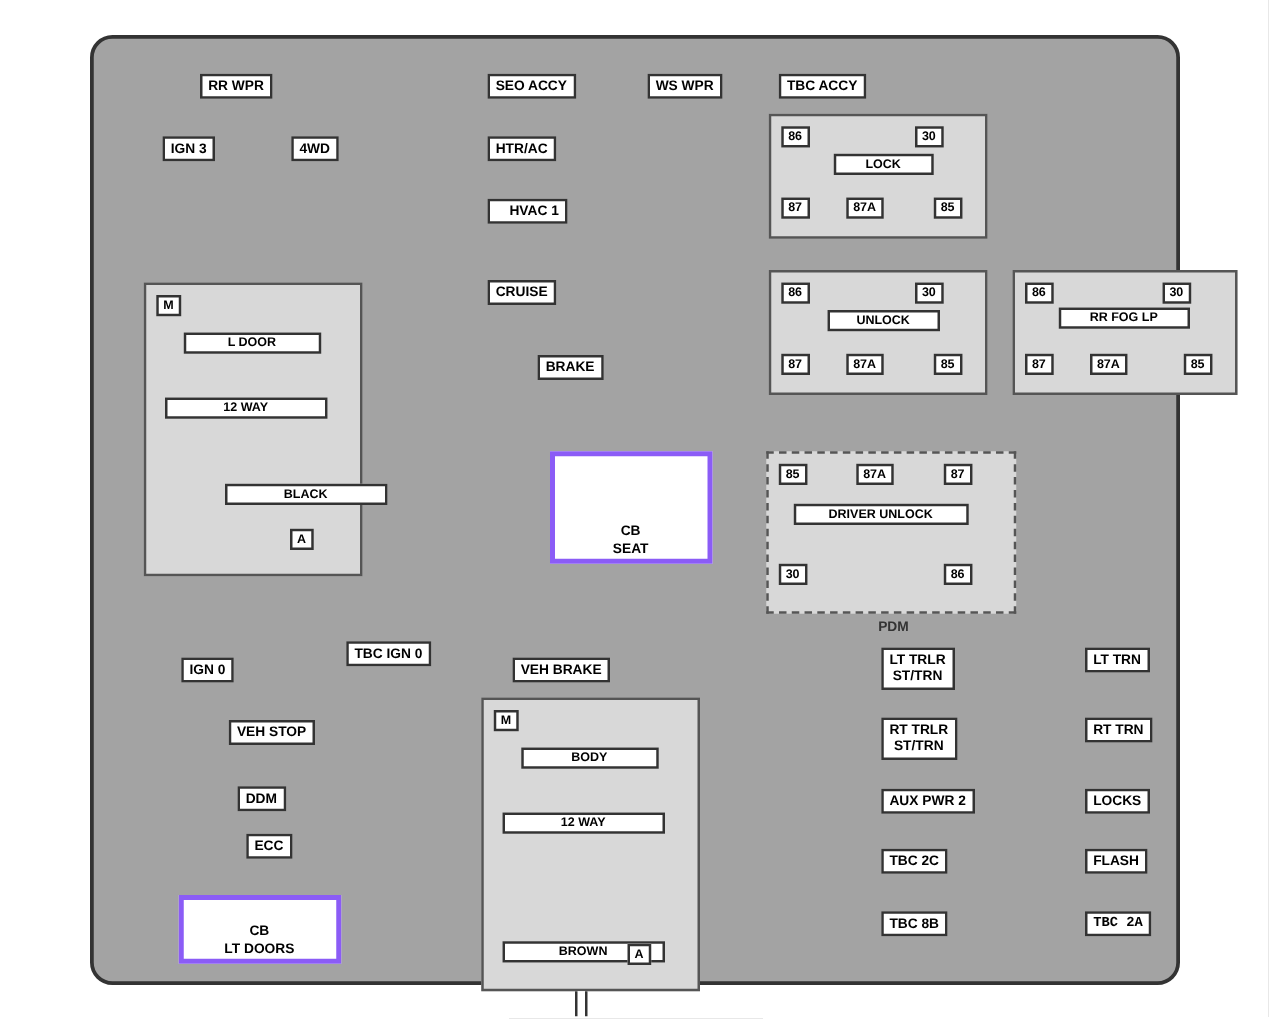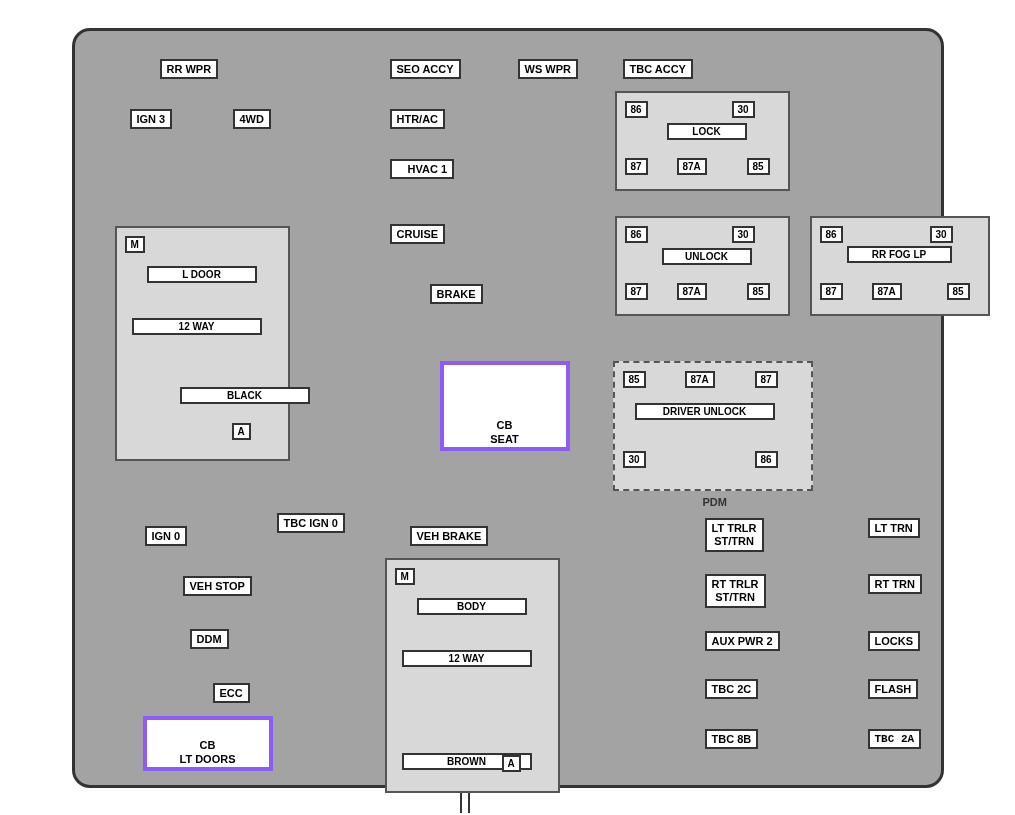--- a/index.html
+++ b/index.html
@@ -162,21 +162,21 @@
 
   <div class="lbl" style="left:630px;top:543px;white-space:pre-line;line-height:1.2;padding:2px 5px;">RT TRLR
 ST/TRN</div>
   <div class="lbl" style="left:793px;top:543px;">RT TRN</div>
 
   <div class="lbl" style="left:115px;top:598px;">DDM</div>
 
   <div class="lbl" style="left:630px;top:600px;text-align:center;">AUX PWR 2</div>
   <div class="lbl" style="left:793px;top:600px;">LOCKS</div>
 
-  <div class="lbl" style="left:122px;top:652px;margin-left:16px;">ECC</div>
+  <div class="lbl" style="left:122px;top:636px;">ECC</div>
 
   <div class="lbl" style="left:630px;top:648px;">TBC 2C</div>
   <div class="lbl" style="left:793px;top:648px;">FLASH</div>
 
   <div class="big-box" style="left:68px;top:685px;width:130px;height:55px;">
     <span style="white-space:pre-line;">CB
 LT DOORS</span>
   </div>
 
   <div class="lbl" style="left:630px;top:698px;">TBC 8B</div>

